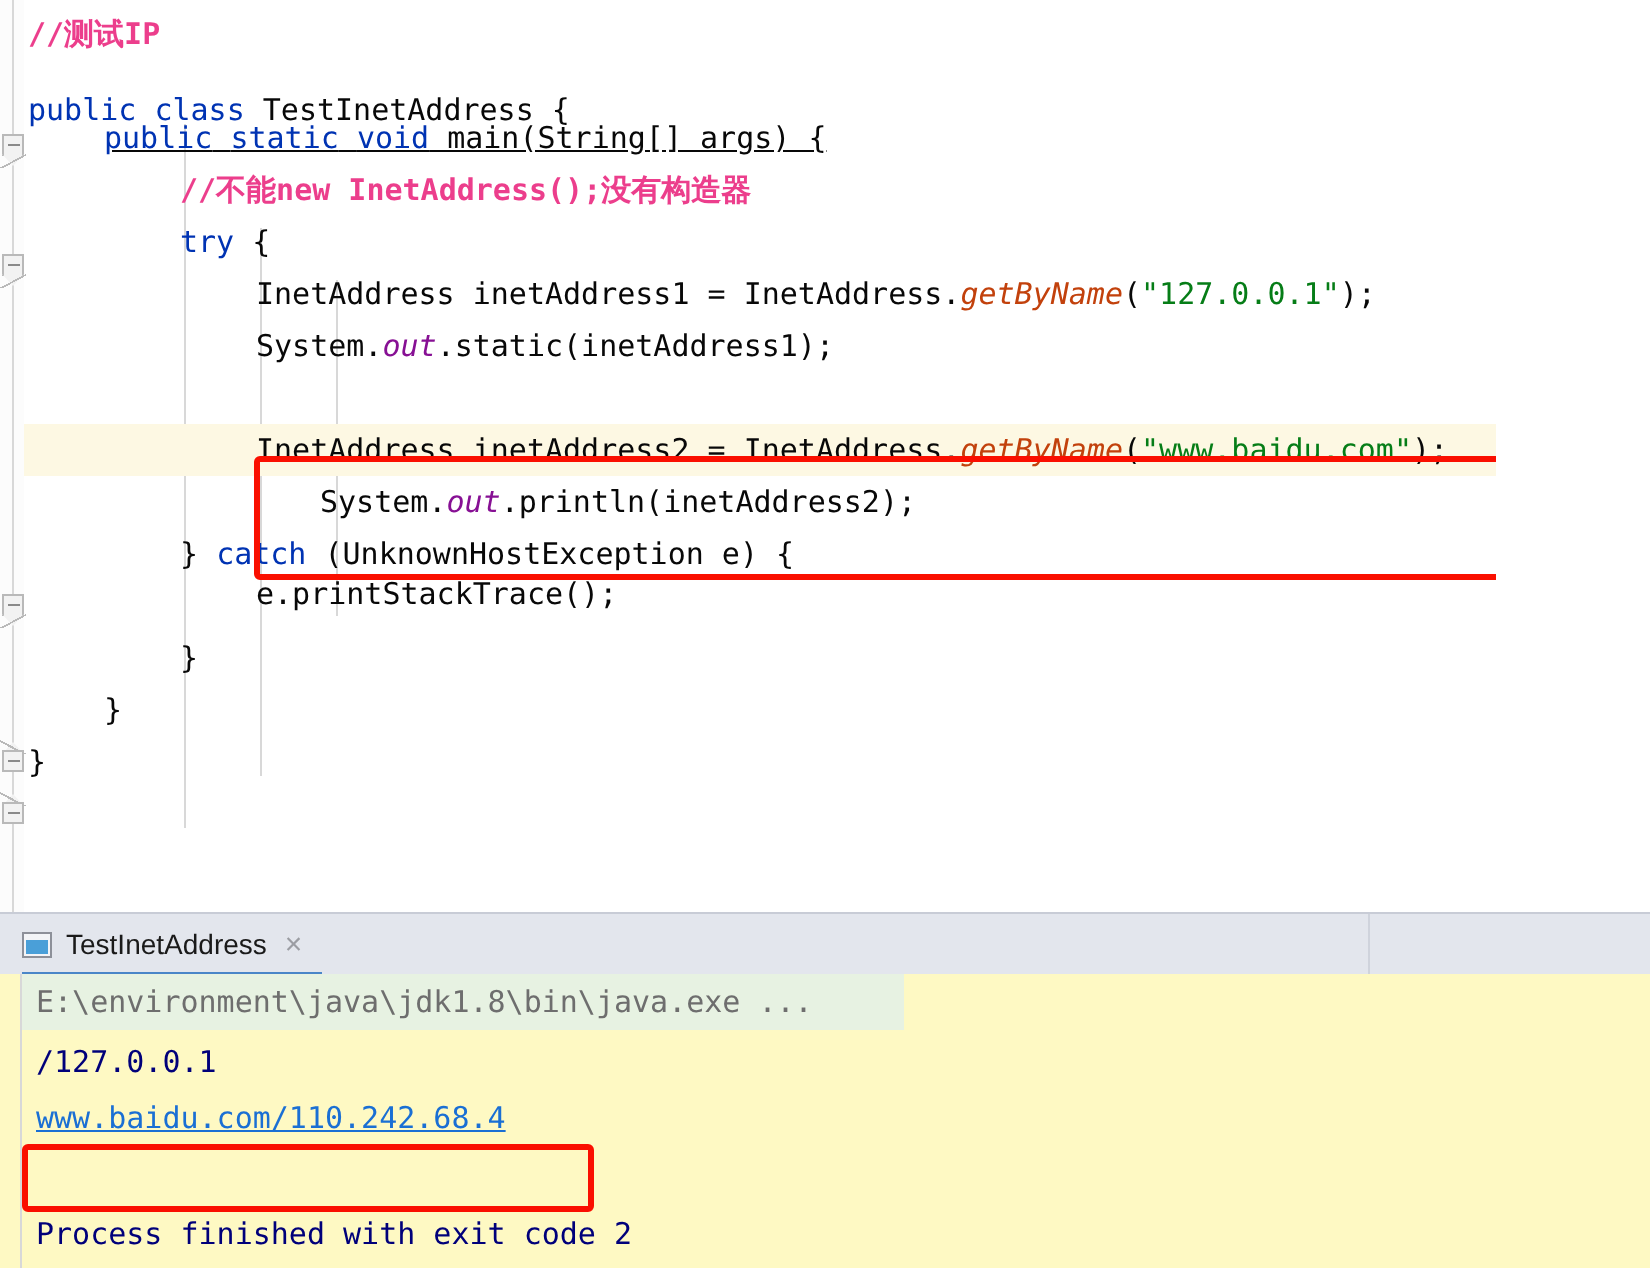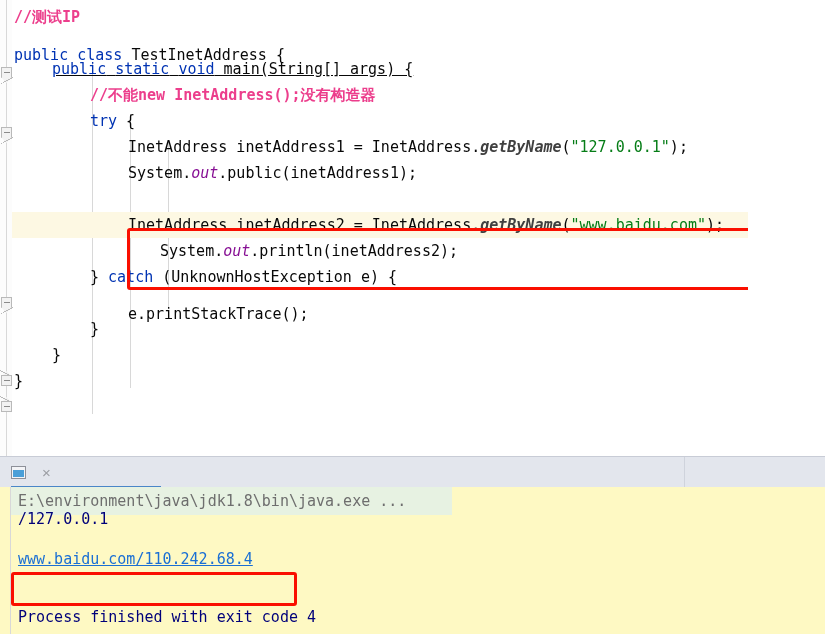--- a/index.html
+++ b/index.html
@@ -121,21 +121,21 @@
     line-height: 26px;
     white-space: pre;
     font-family: "DejaVu Sans Mono", monospace;
     font-size: 15px;
     color: #080808;
   }
   .kw   { color: #0033b3; }
   .cmt  { color: #ec3e8c; font-weight: bold; }
   .str  { color: #067d17; }
   .stat { color: #871094; font-style: italic; }
-  .mth  { font-style: italic; color: #404040; font-weight: bold; }
+  .mth  { font-style: italic; color: #c2410c; }
   .cn   { color: #080808; }
 
   
   #code-redbox {
     position: absolute;
     left: 127px;
     top: 228px;
     width: 684px;
     height: 62px;
     border: 3px solid #fa0f00;
@@ -322,53 +322,54 @@
 
   <div id="caret-line" style="top: 212px;"></div>
 
   <div id="code-lines">
       <div class="cl" style="top: 4px; left: 14px;"><span class="cmt">//测试IP</span></div>
       <div class="cl" style="top: 42px; left: 14px;"><span class="kw">public</span><span class="cn"> </span><span class="kw">class</span><span class="cn"> TestInetAddress {</span></div>
       <div class="cl" style="top: 56px; left: 52px; text-decoration: underline;"><span class="kw">public</span><span class="cn"> </span><span class="kw">static</span><span class="cn"> </span><span class="kw">void</span><span class="cn"> main(String[] args) {</span></div>
       <div class="cl" style="top: 82px; left: 90px;"><span class="cmt">//不能new InetAddress();没有构造器</span></div>
       <div class="cl" style="top: 108px; left: 90px;"><span class="kw">try</span><span class="cn"> {</span></div>
       <div class="cl" style="top: 134px; left: 128px;"><span class="cn">InetAddress inetAddress1 = InetAddress.</span><span class="mth">getByName</span><span class="cn">(</span><span class="str">"127.0.0.1"</span><span class="cn">);</span></div>
-      <div class="cl" style="top: 160px; left: 128px;"><span class="cn">System.</span><span class="stat">out</span><span class="cn">.public(inetAddress1);</span></div>
+      <div class="cl" style="top: 160px; left: 128px;"><span class="cn">System.</span><span class="stat">out</span><span class="cn">.static(inetAddress1);</span></div>
       <div class="cl" style="top: 186px; left: 128px;"></div>
       <div class="cl" style="top: 212px; left: 128px;"><span class="cn">InetAddress inetAddress2 = InetAddress.</span><span class="mth">getByName</span><span class="cn">(</span><span class="str">"www.baidu.com"</span><span class="cn">);</span></div>
       <div class="cl" style="top: 238px; left: 128px; margin-left: 32px;"><span class="cn">System.</span><span class="stat">out</span><span class="cn">.println(inetAddress2);</span></div>
       <div class="cl" style="top: 264px; left: 90px; text-align: right;"><span class="cn">} </span><span class="kw">catch</span><span class="cn"> (UnknownHostException e) {</span></div>
-      <div class="cl" style="top: 301px; left: 128px;"><span class="cn">e.printStackTrace();</span></div>
+      <div class="cl" style="top: 284px; left: 128px;"><span class="cn">e.printStackTrace();</span></div>
       <div class="cl" style="top: 316px; left: 90px;"><span class="cn">}</span></div>
       <div class="cl" style="top: 342px; left: 52px;"><span class="cn">}</span></div>
       <div class="cl" style="top: 368px; left: 14px;"><span class="cn">}</span></div>
     </div>
 
   <div id="code-redbox" style="left: 127px; top: 228px; width: 684px; height: 62px; border-color: rgb(250, 15, 0);"></div>
 </div>
 
 <div id="toolwindow">
 
   <div id="tabbar">
     <div class="tab-divider" style="left: 684px;"></div>
 
     <div id="tab-active">
       <span class="console-icon">
         <span class="outer"></span>
           <span class="inner"></span>
       </span>
+      <span id="tab-label">TestInetAddress</span>
       <span id="tab-close">×</span>
       <span id="tab-underline" style="width: 150px;"></span>
     </div>
   </div>
 
   <div id="console">
     <div id="console-gutterline"></div>
     <div id="cmdline-bg"></div>
     <div id="console-lines">
         <div class="conl cmd" style="top: 0px;">E:\environment\java\jdk1.8\bin\java.exe ...</div>
-        <div class="conl " style="top: 18px;">/127.0.0.1</div>
+        <div class="conl " style="top: 30px;">/127.0.0.1</div>
         <div class="conl link" style="top: 58px;">www.baidu.com/110.242.68.4</div>
-        <div class="conl " style="top: 116px;">Process finished with exit code 4</div>
+        <div class="conl " style="top: 116px;">Process finished with exit code 2</div>
       </div>
     <div id="console-redbox" style="left: 11px; top: 85px; width: 286px; height: 34px; border-color: rgb(250, 15, 0);"></div>
   </div>
 </div>
 
 </body></html>

